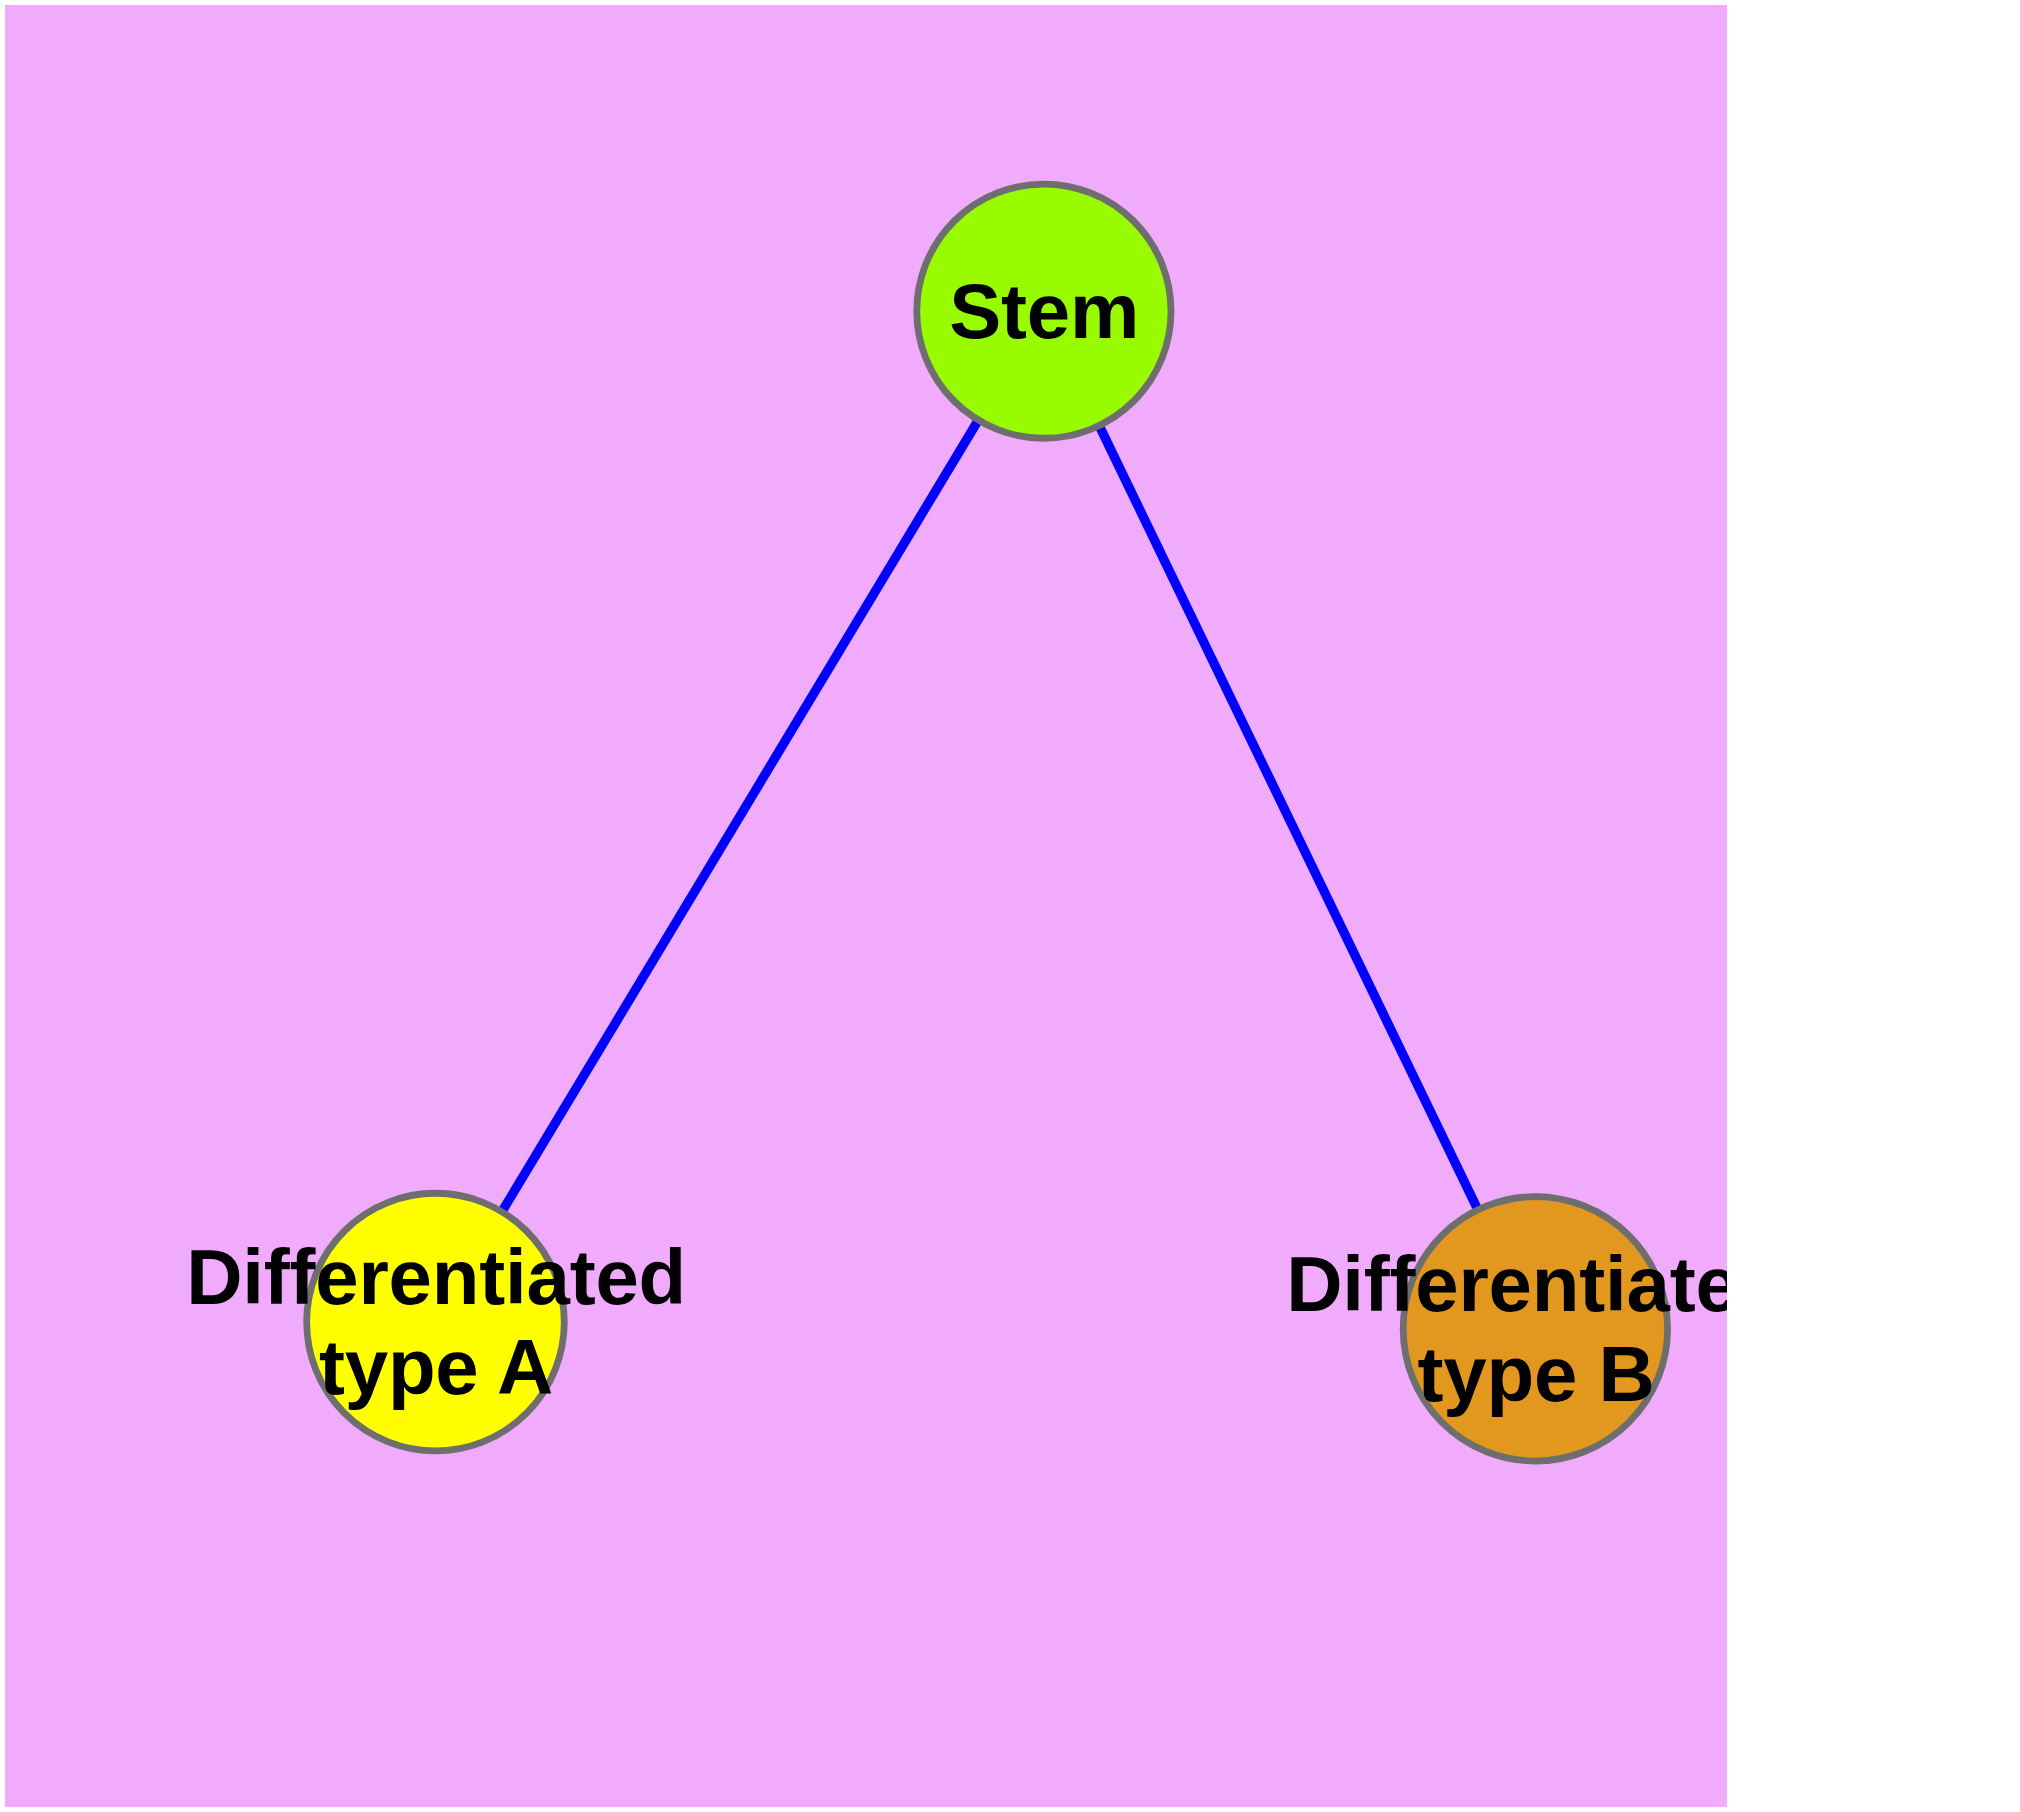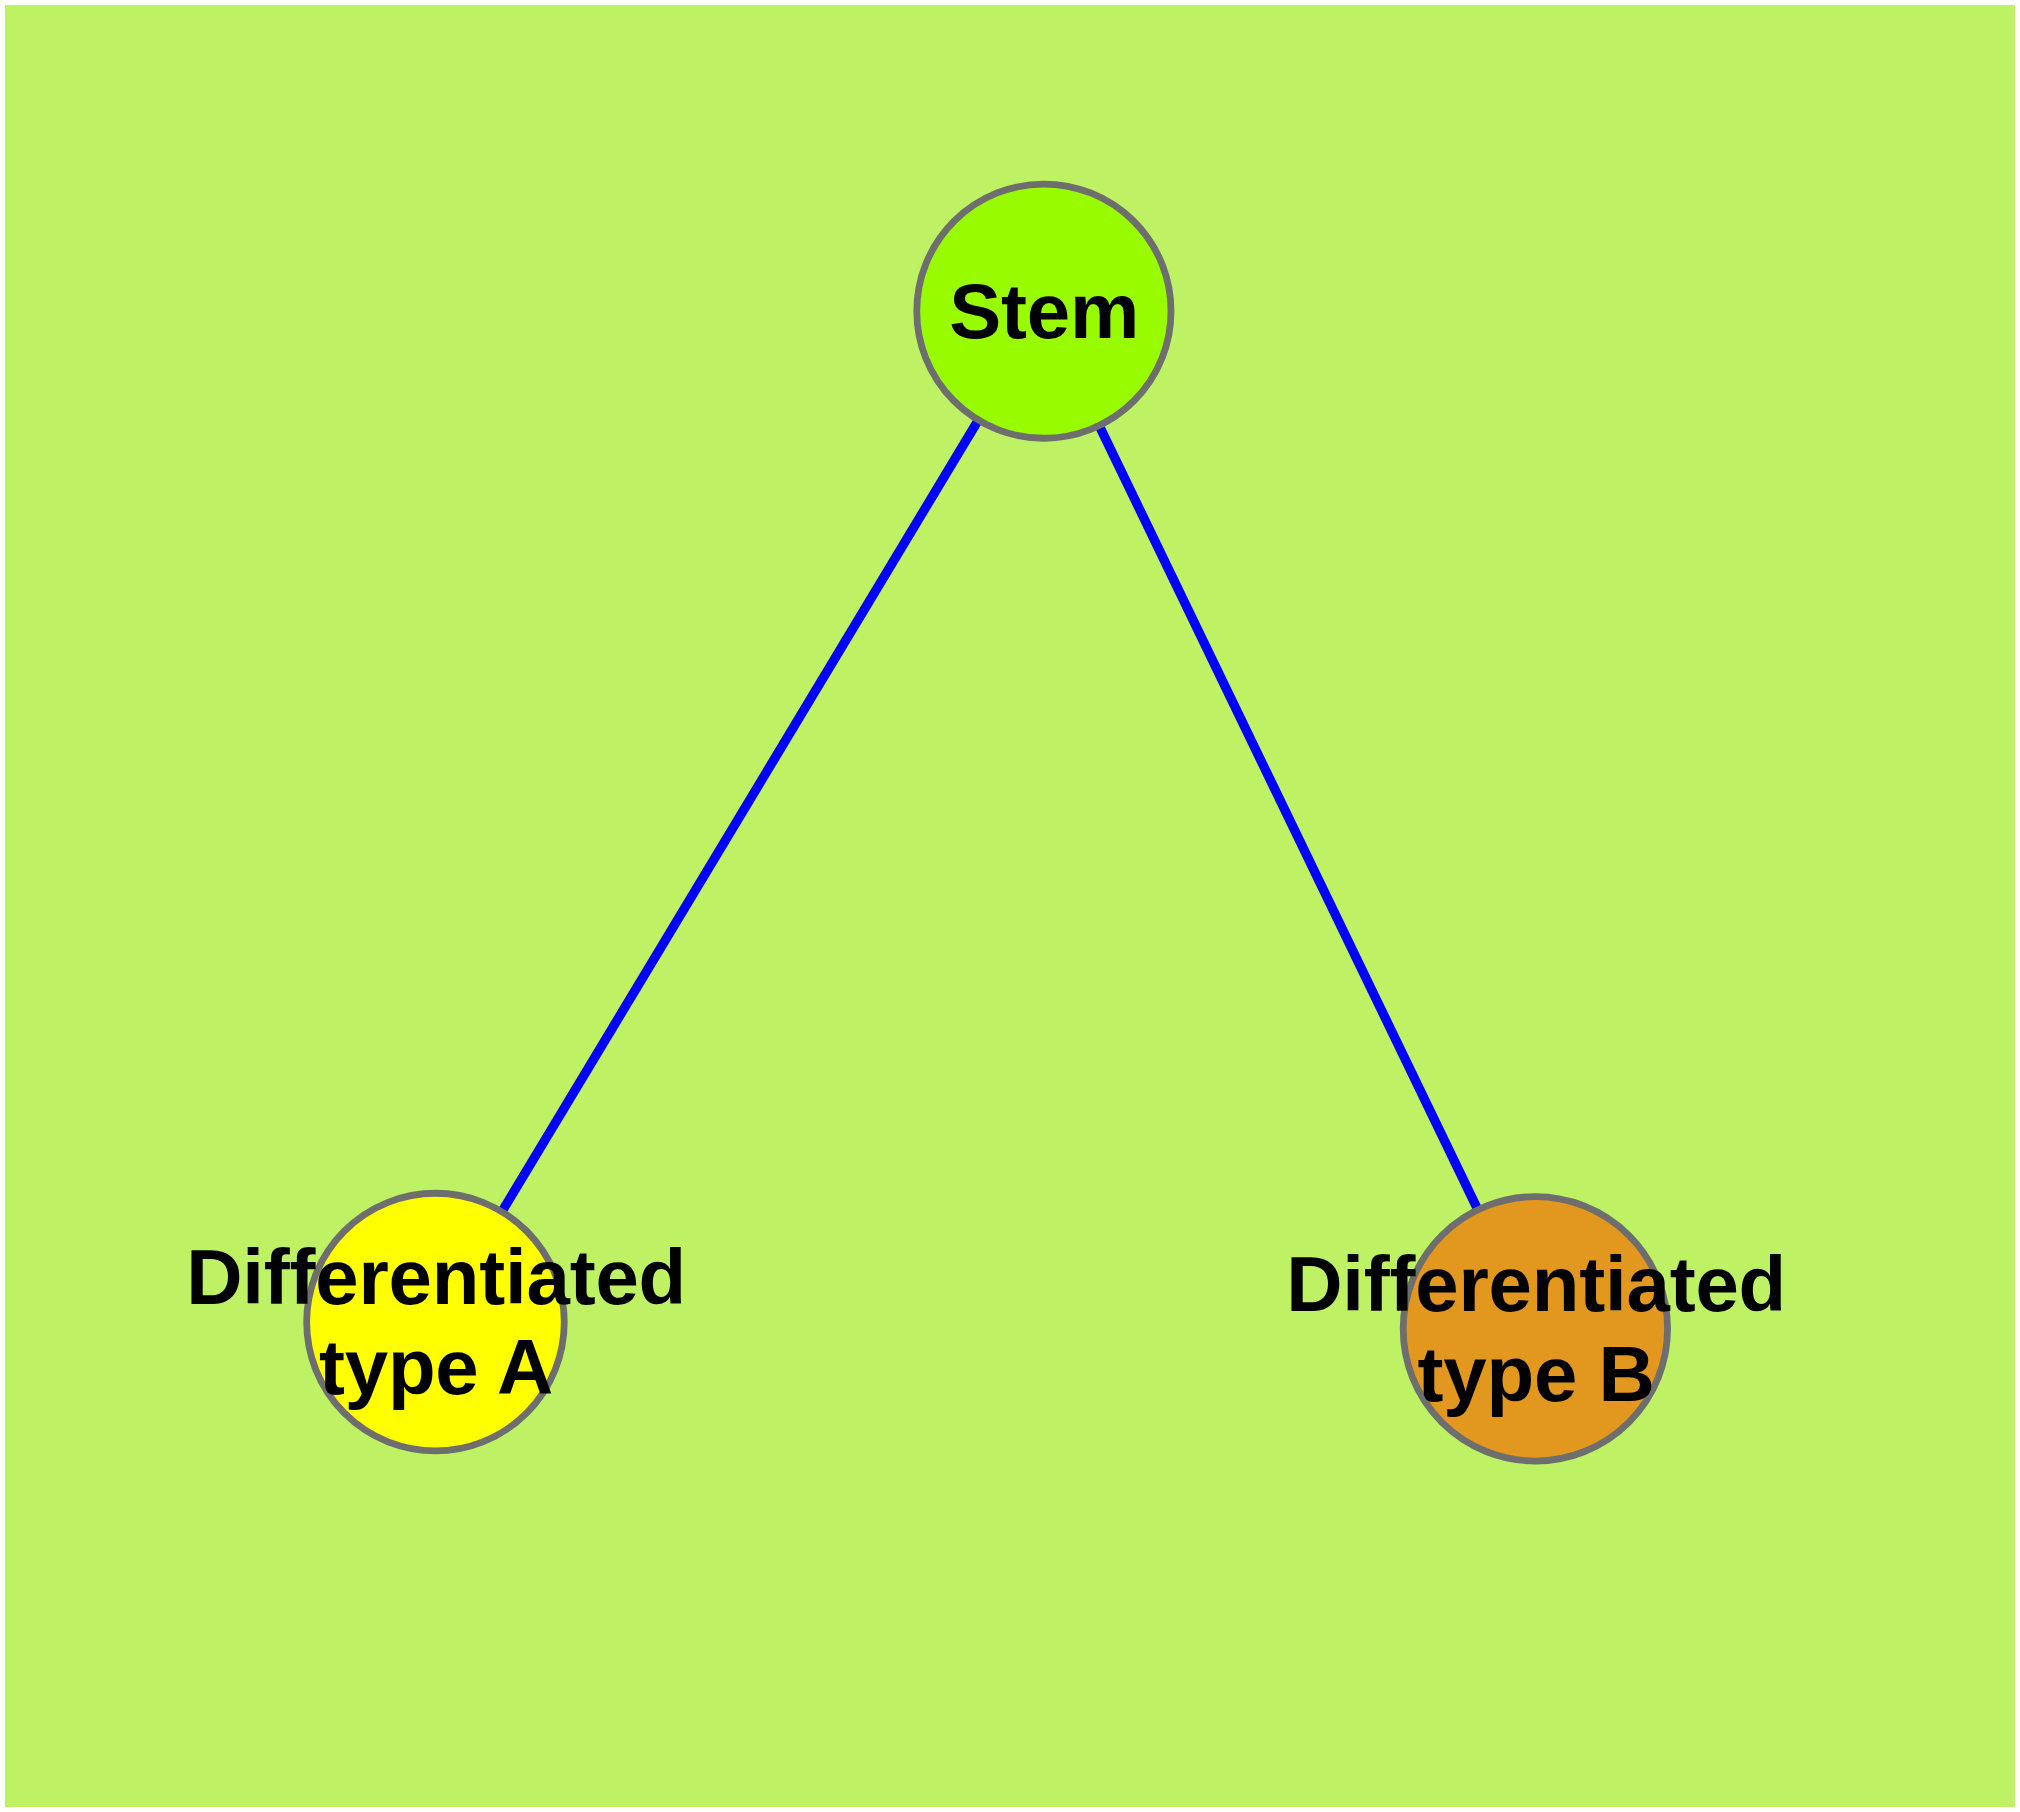--- a/index.html
+++ b/index.html
@@ -16,23 +16,23 @@
   #graph-canvas {
     position: relative;
     width: 2021px;
     height: 1812px;
     background: #ffffff;
   }
   #graph-plot {
     position: absolute;
     left: 5.1px;
     top: 5.1px;
-    width: 2010px;
+    width: 1722px;
     height: 1802px;
-    background: #bef264;
+    background: #f0abfc;
     overflow: hidden;
   }
   #graph-svg {
     position: absolute;
     left: 0;
     top: 0;
     width: 2010px;
     height: 1802px;
     display: block;
   }

